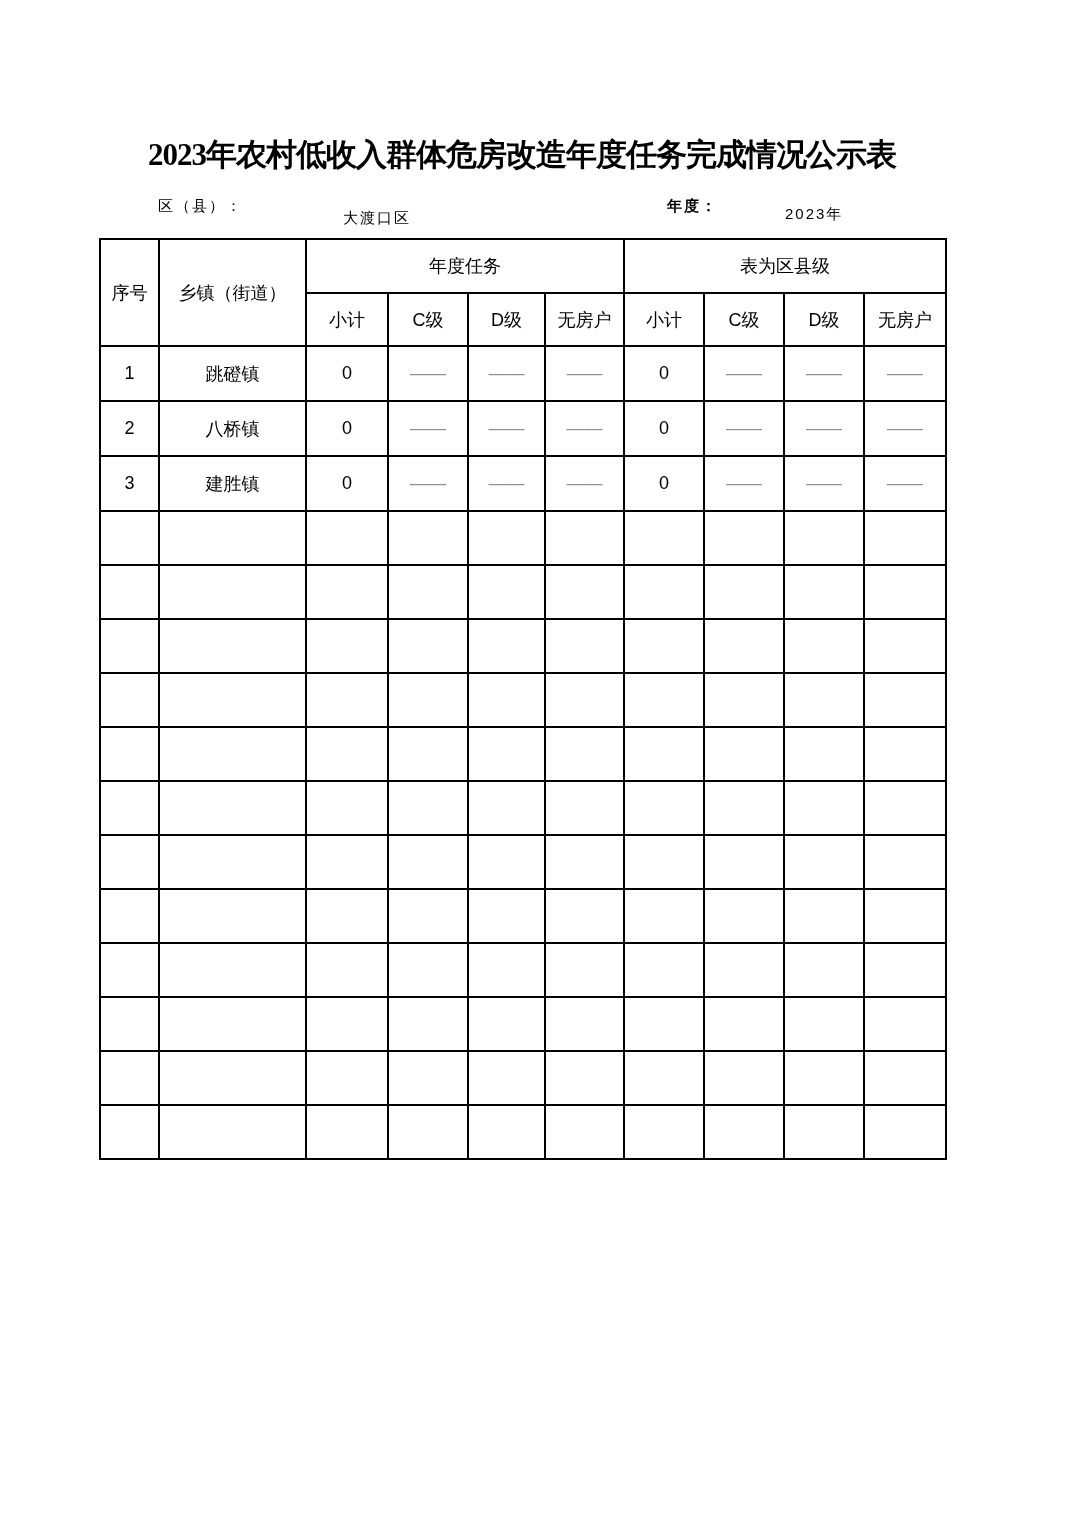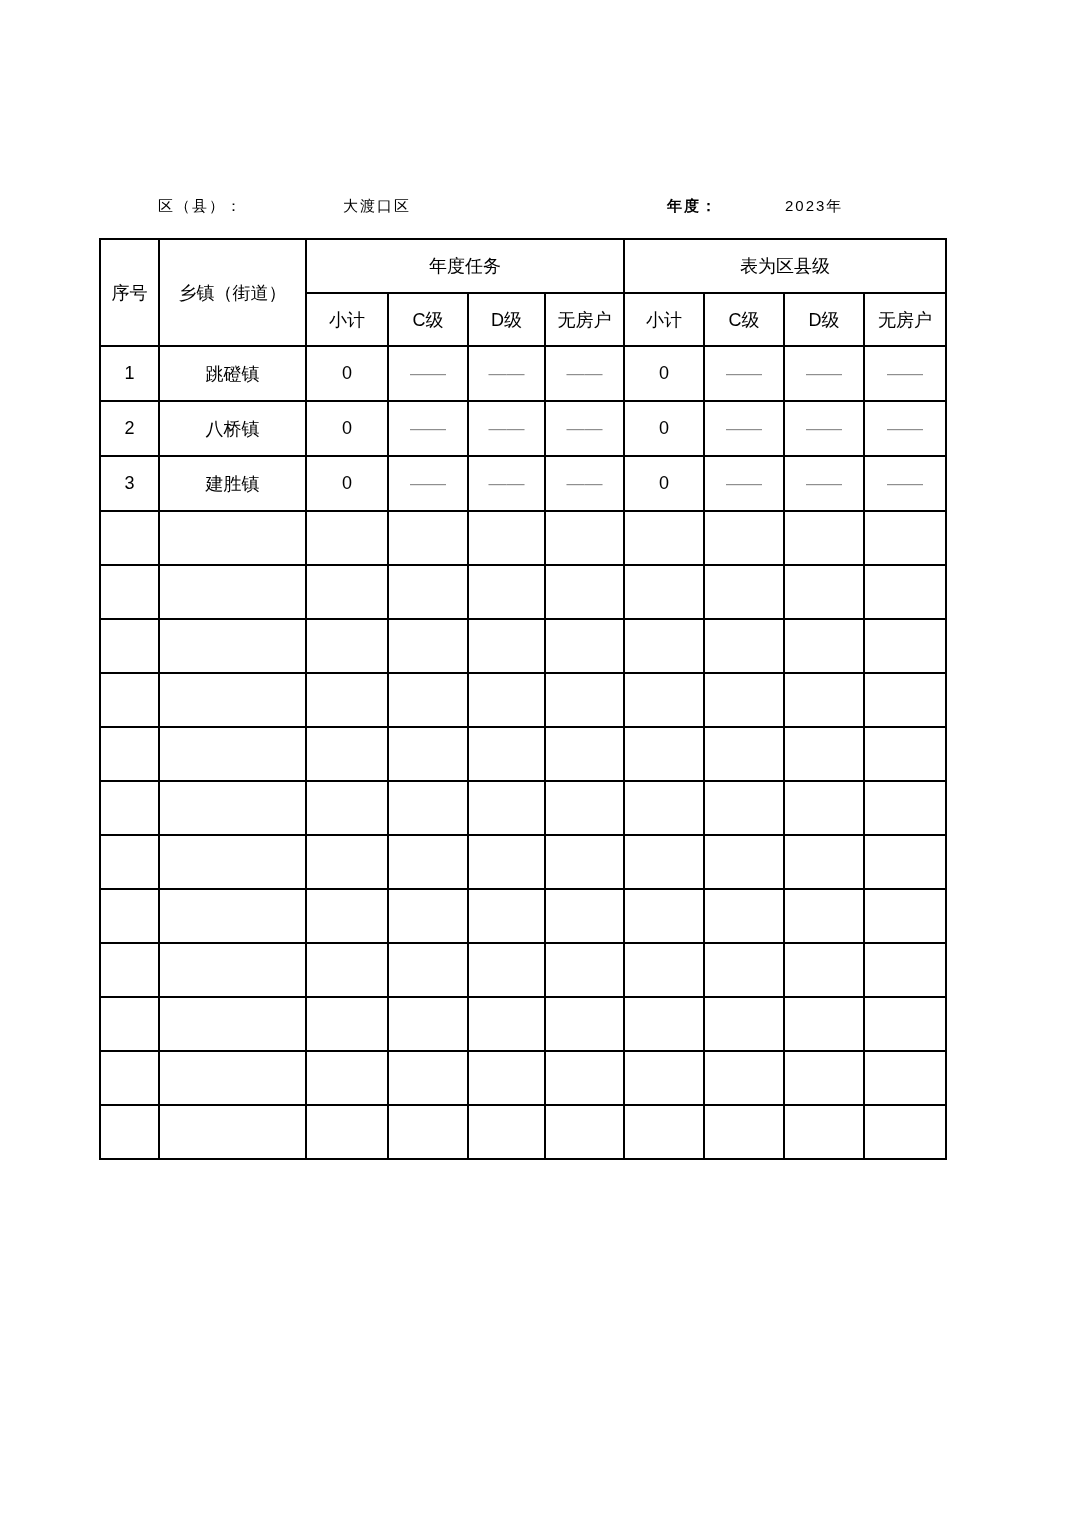--- a/index.html
+++ b/index.html
@@ -35,23 +35,23 @@
   .meta-row {
     position: absolute;
     top: 197px;
     left: 0;
     width: 100%;
     height: 28px;
     font-size: 15px;
   }
   .meta-row span { position: absolute; white-space: nowrap; letter-spacing: 2px; }
   .meta-region-label { left: 59px; }
-  .meta-region-value { left: 244px; }
+  .meta-region-value { left: 244px; margin-top: 12px; }
   .meta-year-label   { left: 568px; font-weight: bold; }
-  .meta-year-value   { left: 686px; letter-spacing: 0; }
+  .meta-year-value   { left: 686px; letter-spacing: 0; margin-top: 8px; }
   table.main {
     position: absolute;
     top: 238px;
     left: 0;
     width: 846px;
     border-collapse: collapse;
     table-layout: fixed;
   }
   table.main th, table.main td {
     border: 2px solid #000000;
@@ -76,20 +76,21 @@
     letter-spacing: 1px;
     white-space: nowrap;
   }
 </style>
 </head>
 <body>
 
 <div class="page">
   <div class="content">
 
+    <div class="doc-title">2023年农村低收入群体危房改造年度任务完成情况公示表</div>
 
     <div class="meta-row">
       <span class="meta-region-label">区（县）：</span>
       <span class="meta-region-value">大渡口区</span>
       <span class="meta-year-label">年度：</span>
       <span class="meta-year-value">2023年</span>
     </div>
 
     <table class="main">
       <colgroup>

